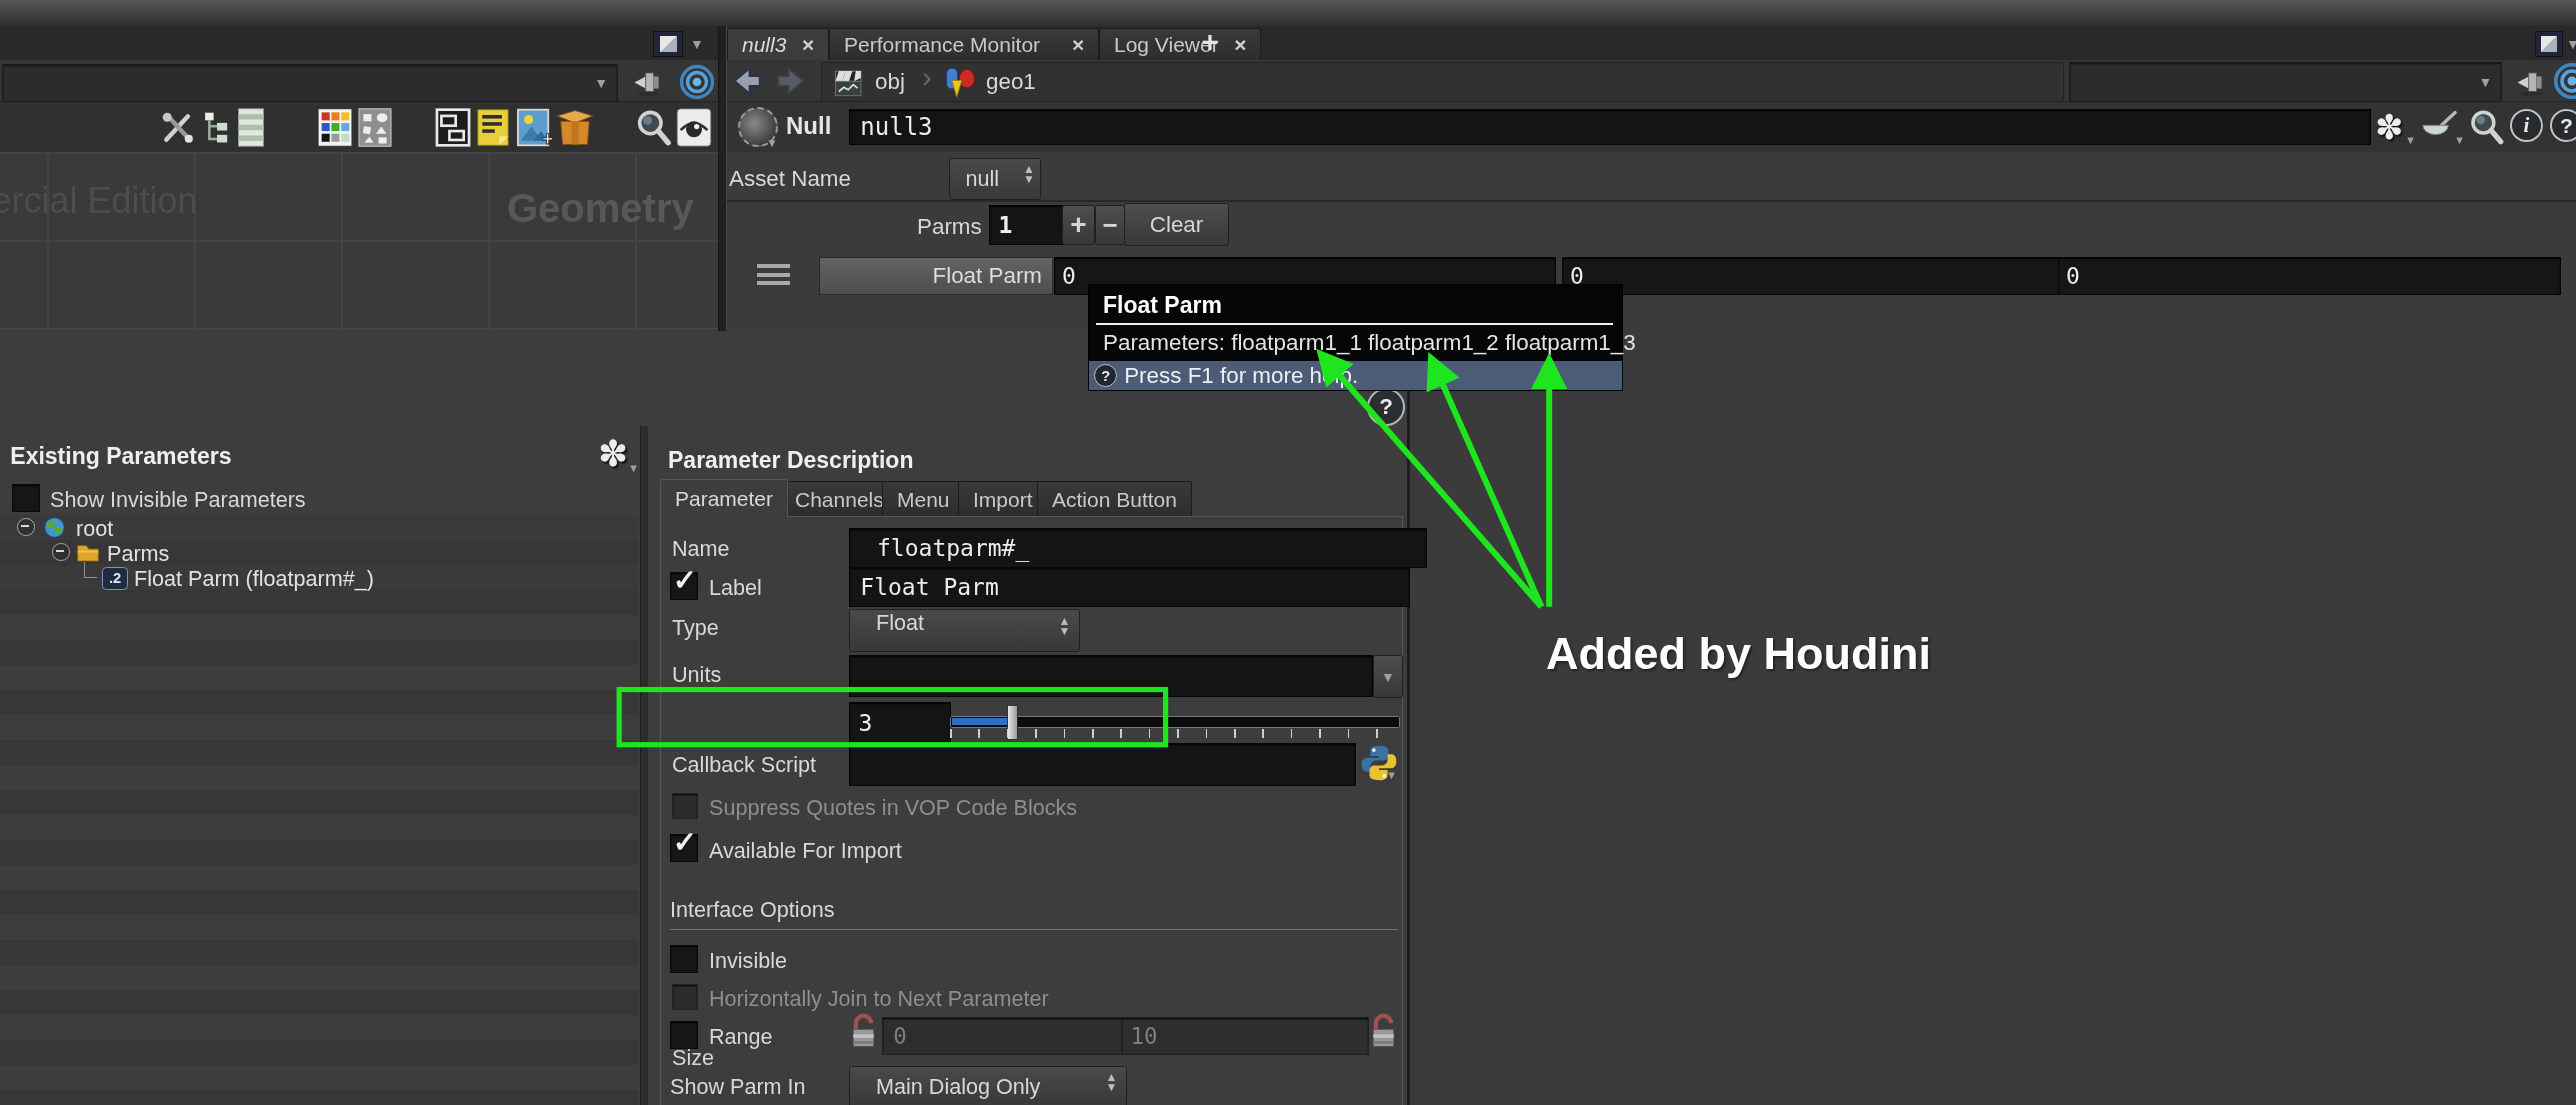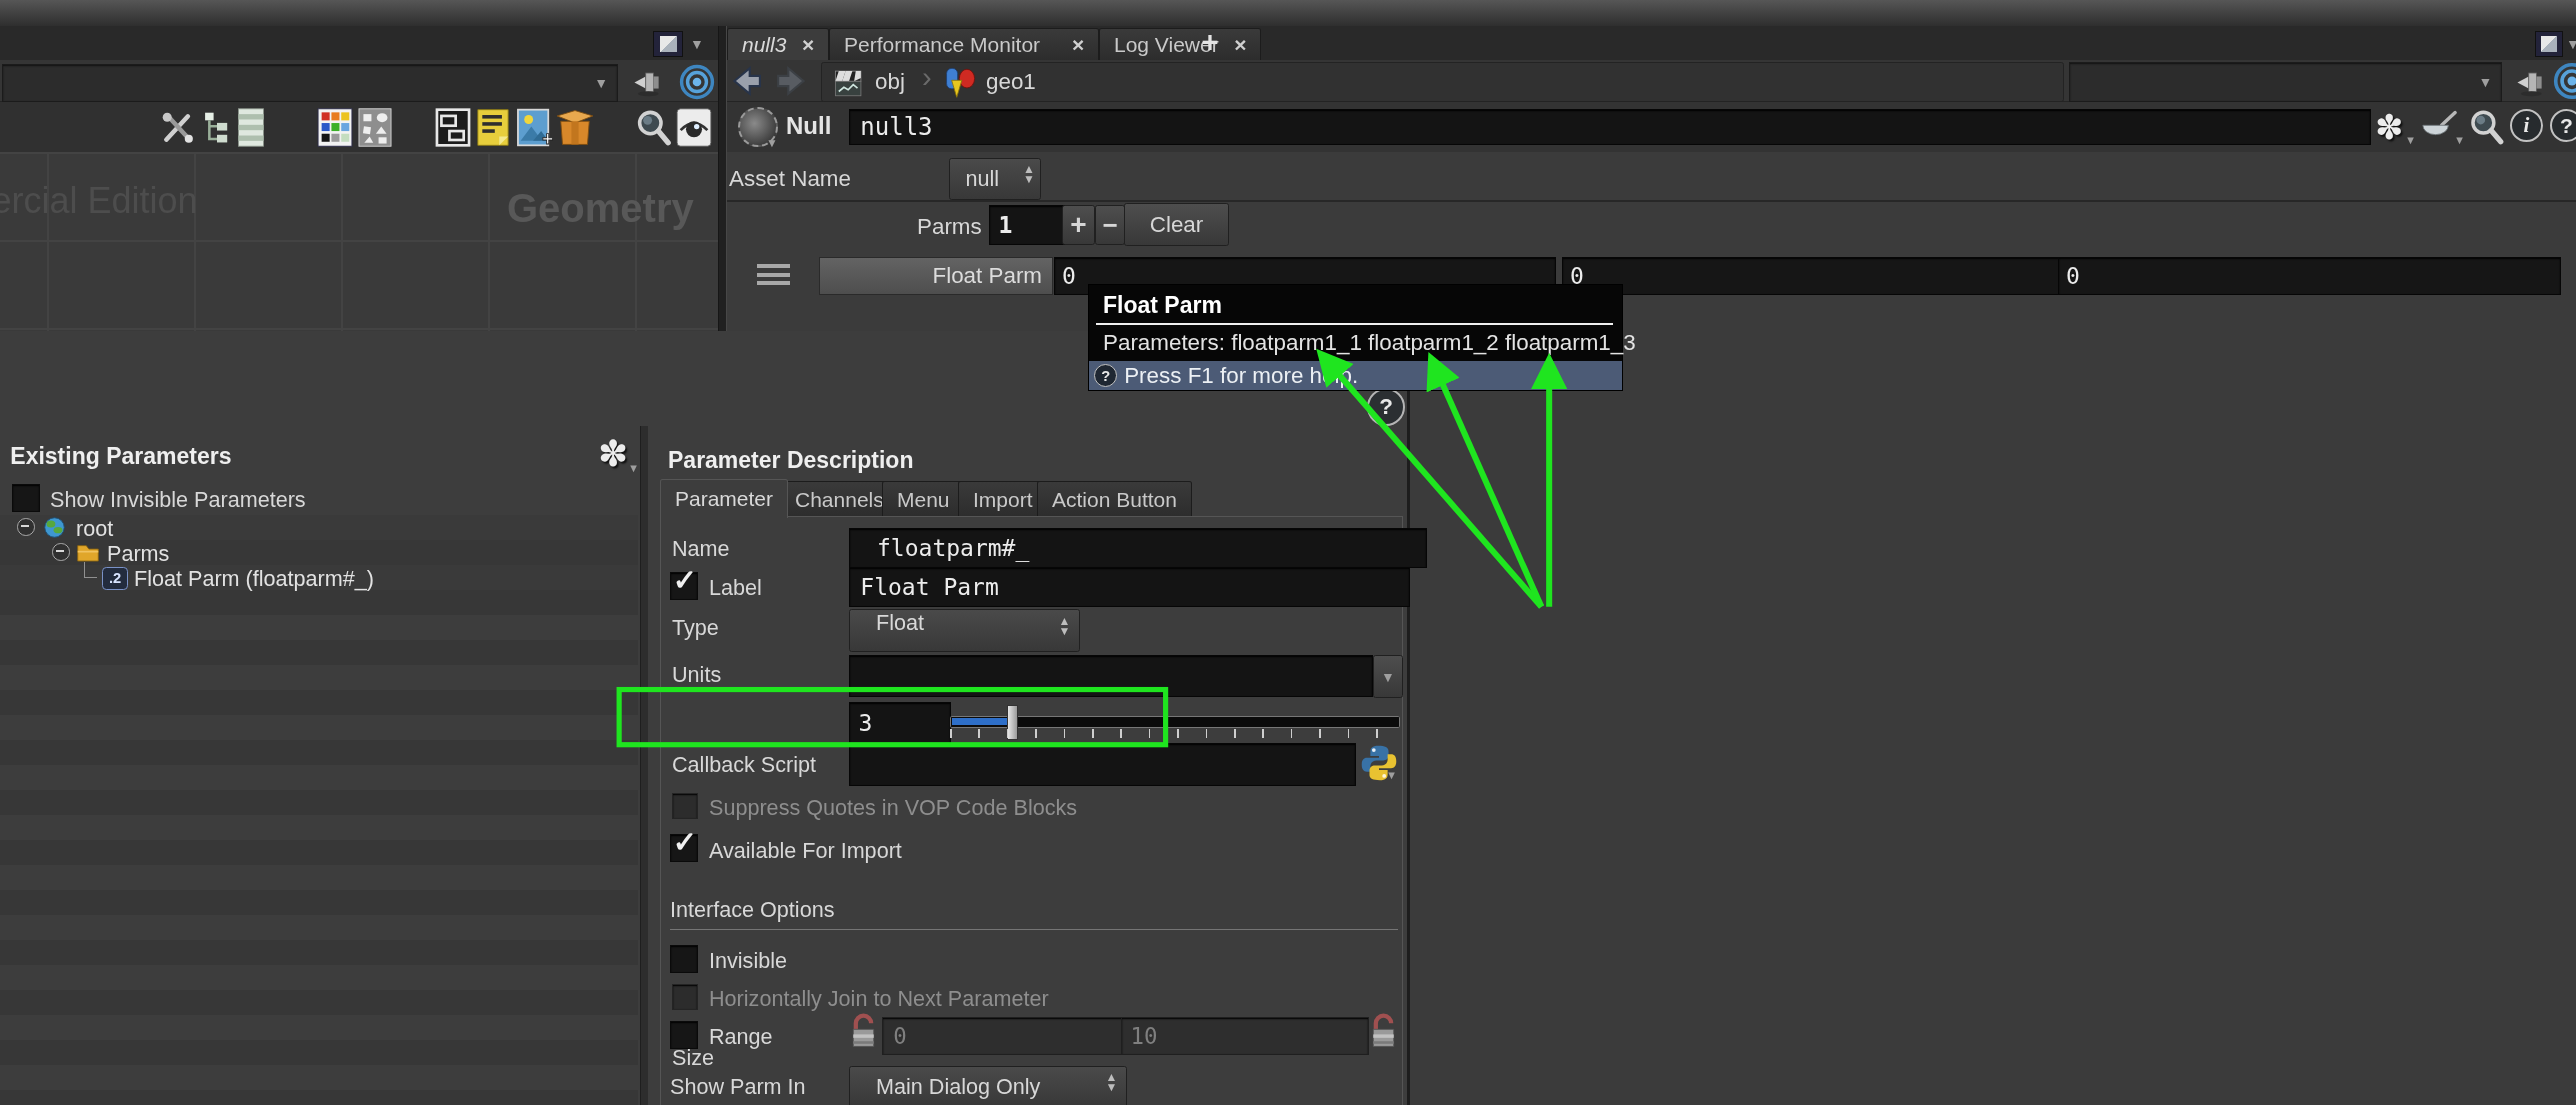--- a/index.html
+++ b/index.html
@@ -518,15 +518,16 @@
     <defs>
       <marker id="ah" markerWidth="6" markerHeight="6" refX="4.2" refY="3" orient="auto">
         <polygon points="0,0 6,3 0,6" fill="#1fe51f"></polygon>
       </marker>
     </defs>
     <rect x="718" y="800" width="634" height="64" fill="none" stroke="#1fe51f" stroke-width="6"></rect>
     <line x1="1788" y1="704" x2="1535" y2="414" stroke="#1fe51f" stroke-width="7" marker-end="url(#ah)"></line>
     <line x1="1788" y1="704" x2="1662" y2="420" stroke="#1fe51f" stroke-width="7" marker-end="url(#ah)"></line>
     <line x1="1797" y1="704" x2="1797" y2="422" stroke="#1fe51f" stroke-width="7" marker-end="url(#ah)"></line>
   </svg>
+  <div class="abs" style="left:1546px;top:628px;z-index:25;font-size:45px;font-weight:bold;color:#ffffff;text-shadow:1.7px 1.7px 2.6px #222;white-space:nowrap;">Added by Houdini</div>
 
 </div>
 
 
 </body></html>

